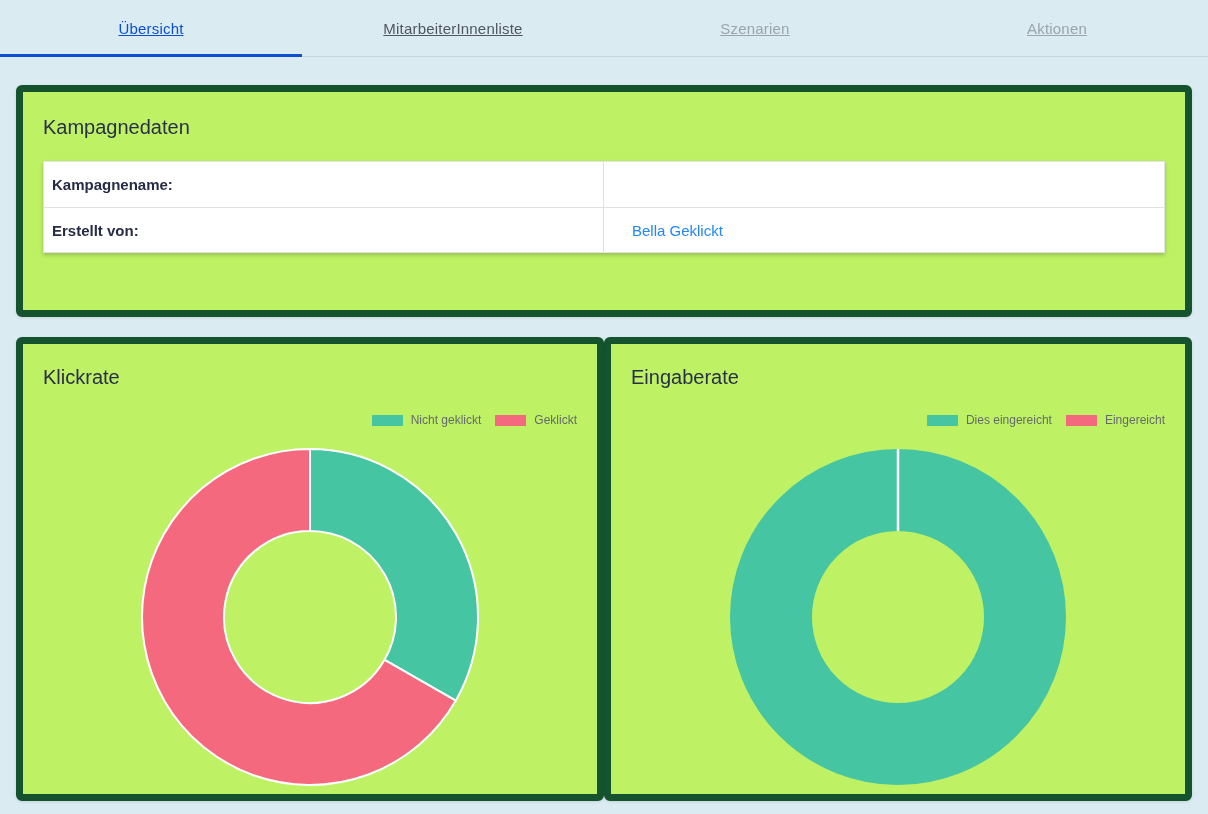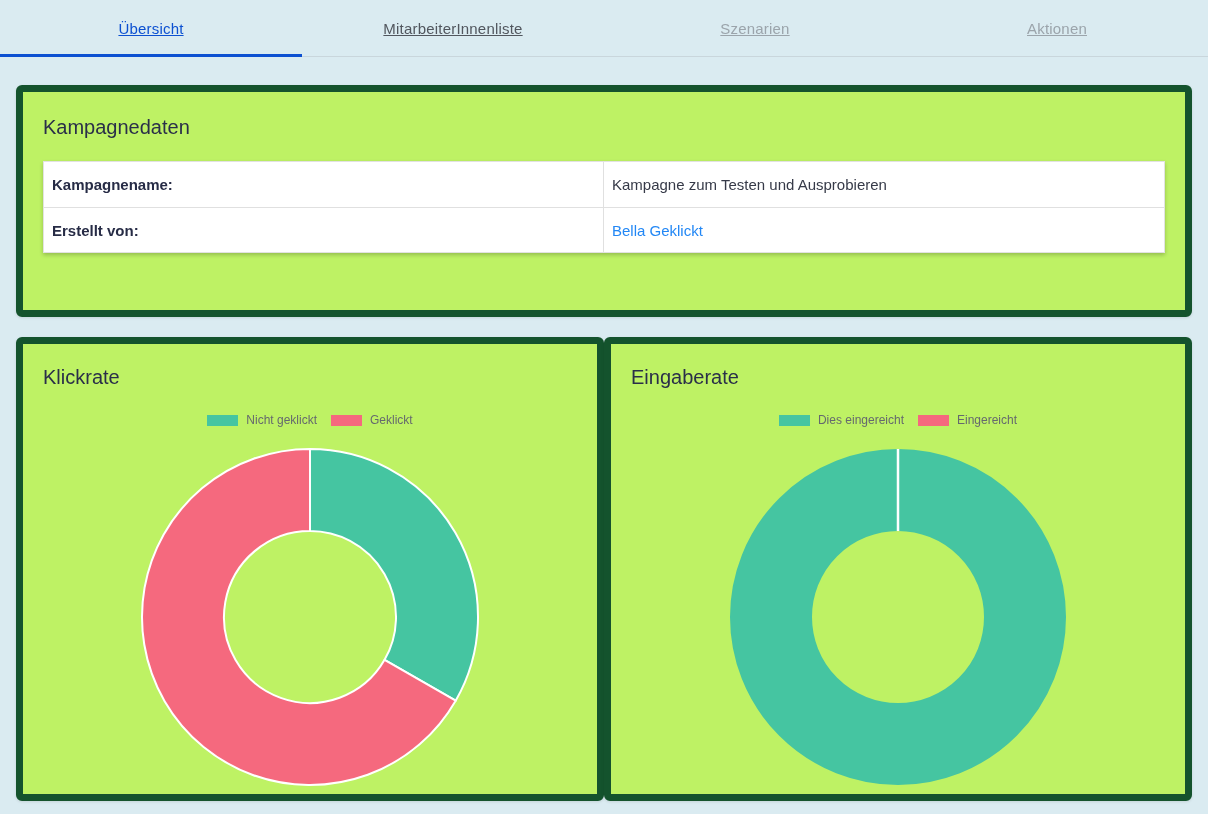--- a/index.html
+++ b/index.html
@@ -67,21 +67,21 @@
     margin-top: 22px;
     background: #ffffff;
     border: 1px solid #e2e2e2;
     box-shadow: 0 2px 4px rgba(0,0,0,.22);
   }
   .info-row { display: flex; height: 45px; }
   .info-row + .info-row { border-top: 1px solid #e0e0e0; }
   .info-cell {
     display: flex;
     align-items: center;
-    padding: 0 8px;
+    padding: 0 28px;
     font-size: 15px;
   }
   .info-cell.label {
     width: 50%;
     border-right: 1px solid #e0e0e0;
     font-weight: bold;
     color: #272c46;
     padding-left: 8px;
   }
   .info-cell.value { width: 50%; color: #363a48; }
@@ -96,21 +96,21 @@
     display: flex;
     margin-top: 20px;
   }
   .chart-card {
     flex: 1;
     height: 464px;
     padding: 18px 20px;
   }
   .legend {
     display: flex;
-    justify-content: center;
+    justify-content: flex-end;
     align-items: center;
     gap: 14px;
     margin-top: 24px;
     height: 14px;
   }
   .legend-item {
     display: flex;
     align-items: center;
     gap: 8px;
     cursor: pointer;
@@ -137,21 +137,20 @@
 </nav>
 
 <div class="content">
 
   <section class="card campaign-card">
     <h2 class="card-title">Kampagnedaten</h2>
 
     <div class="info-table">
       <div class="info-row">
         <div class="info-cell label">Kampagnename:</div>
-        <div class="info-cell value">Kampagne zum Testen und Ausprobieren</div>
       </div>
       <div class="info-row">
         <div class="info-cell label">Erstellt von:</div>
         <div class="info-cell value">
           <a>Bella Geklickt</a>
         </div>
       </div>
     </div>
   </section>
 

